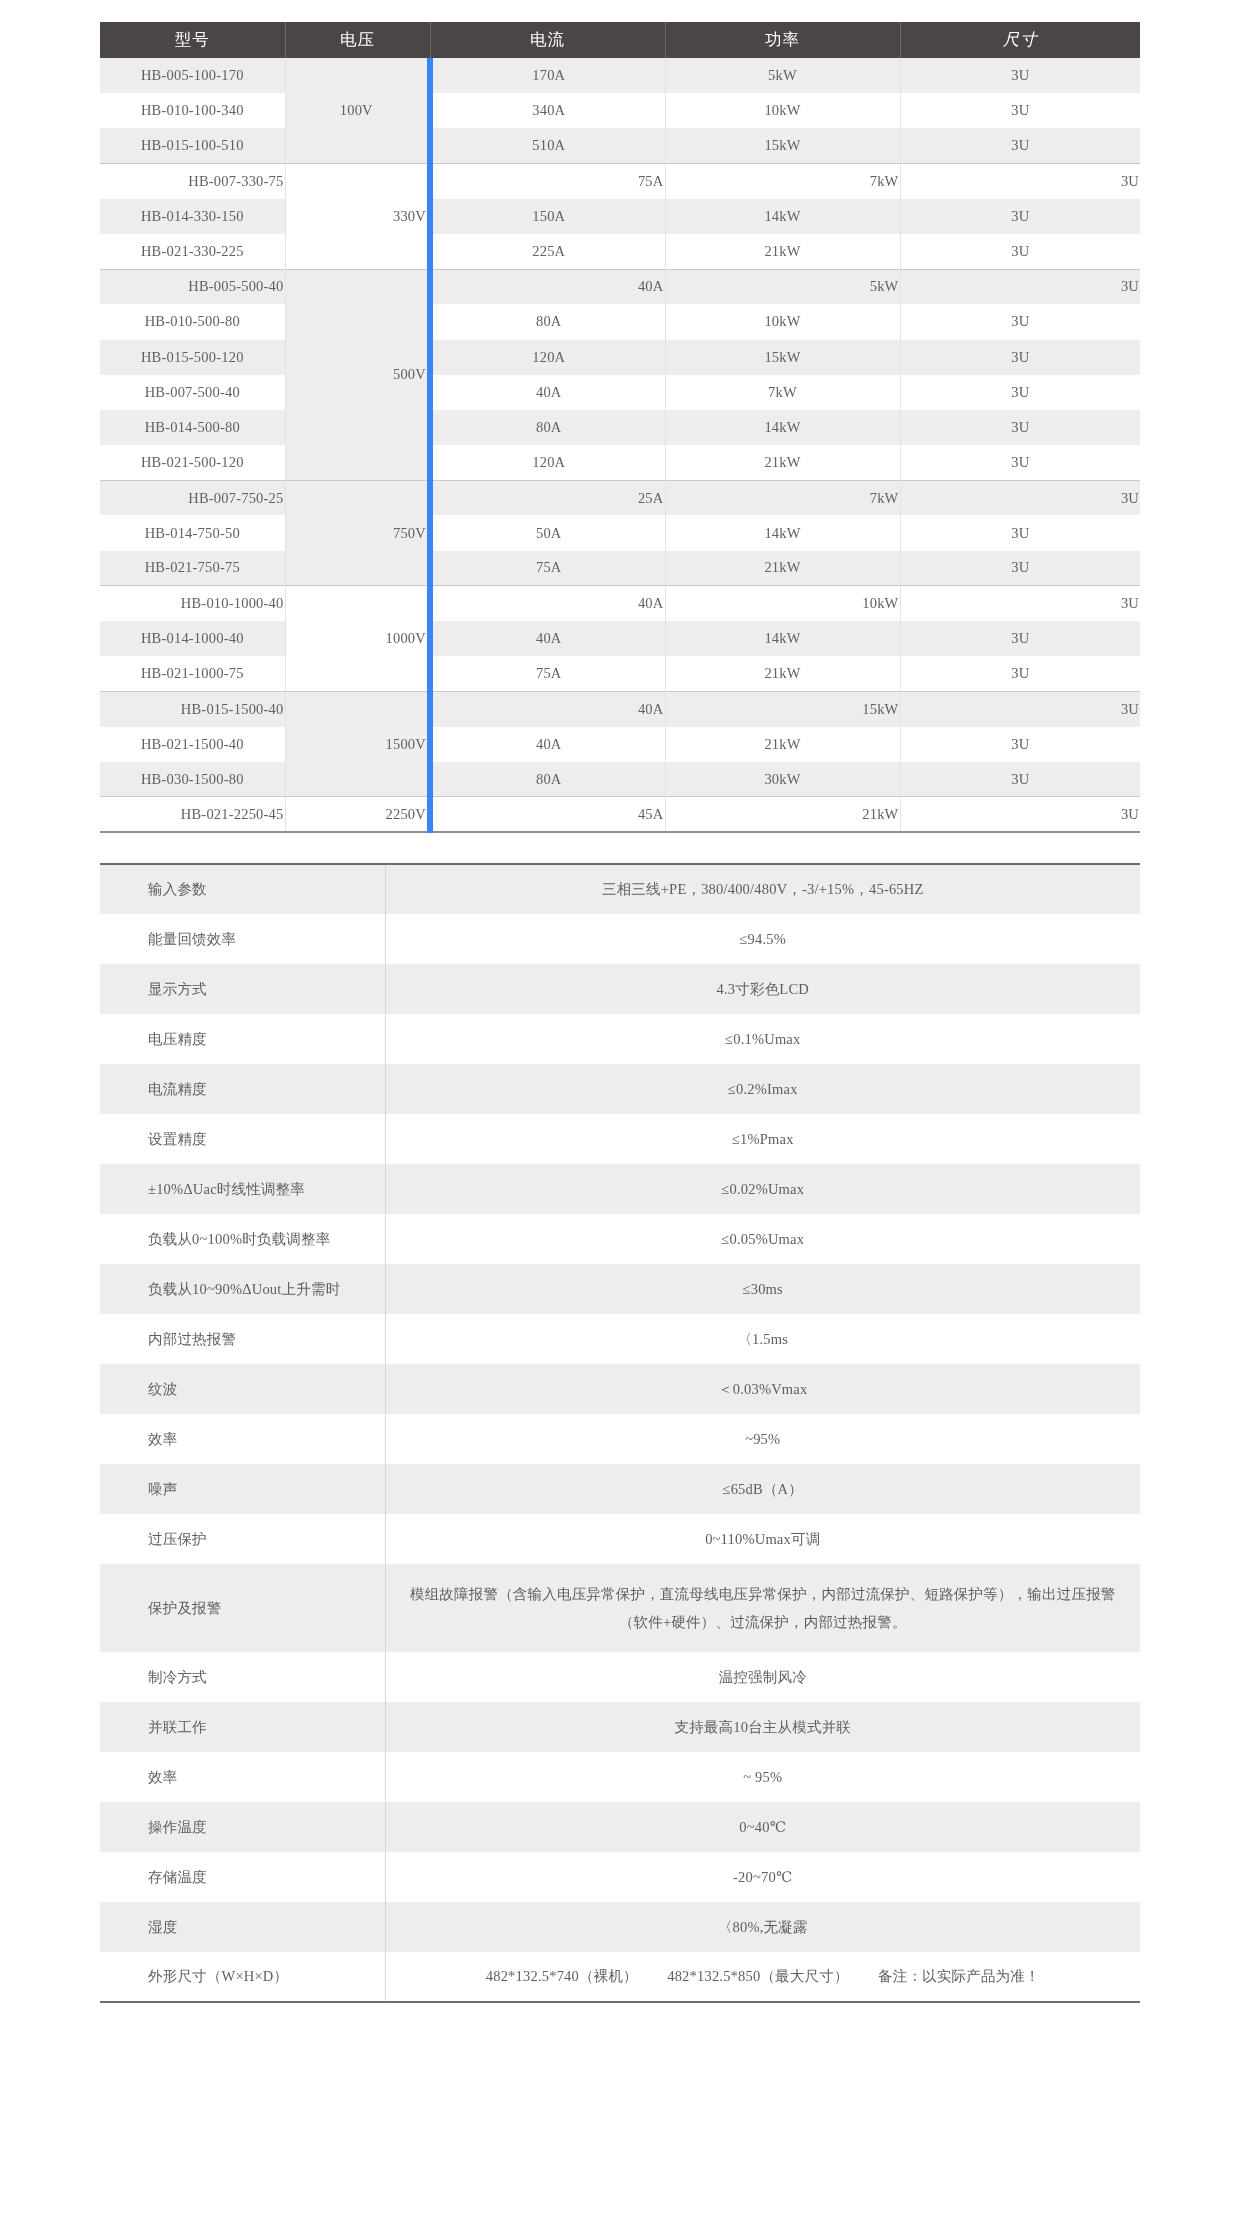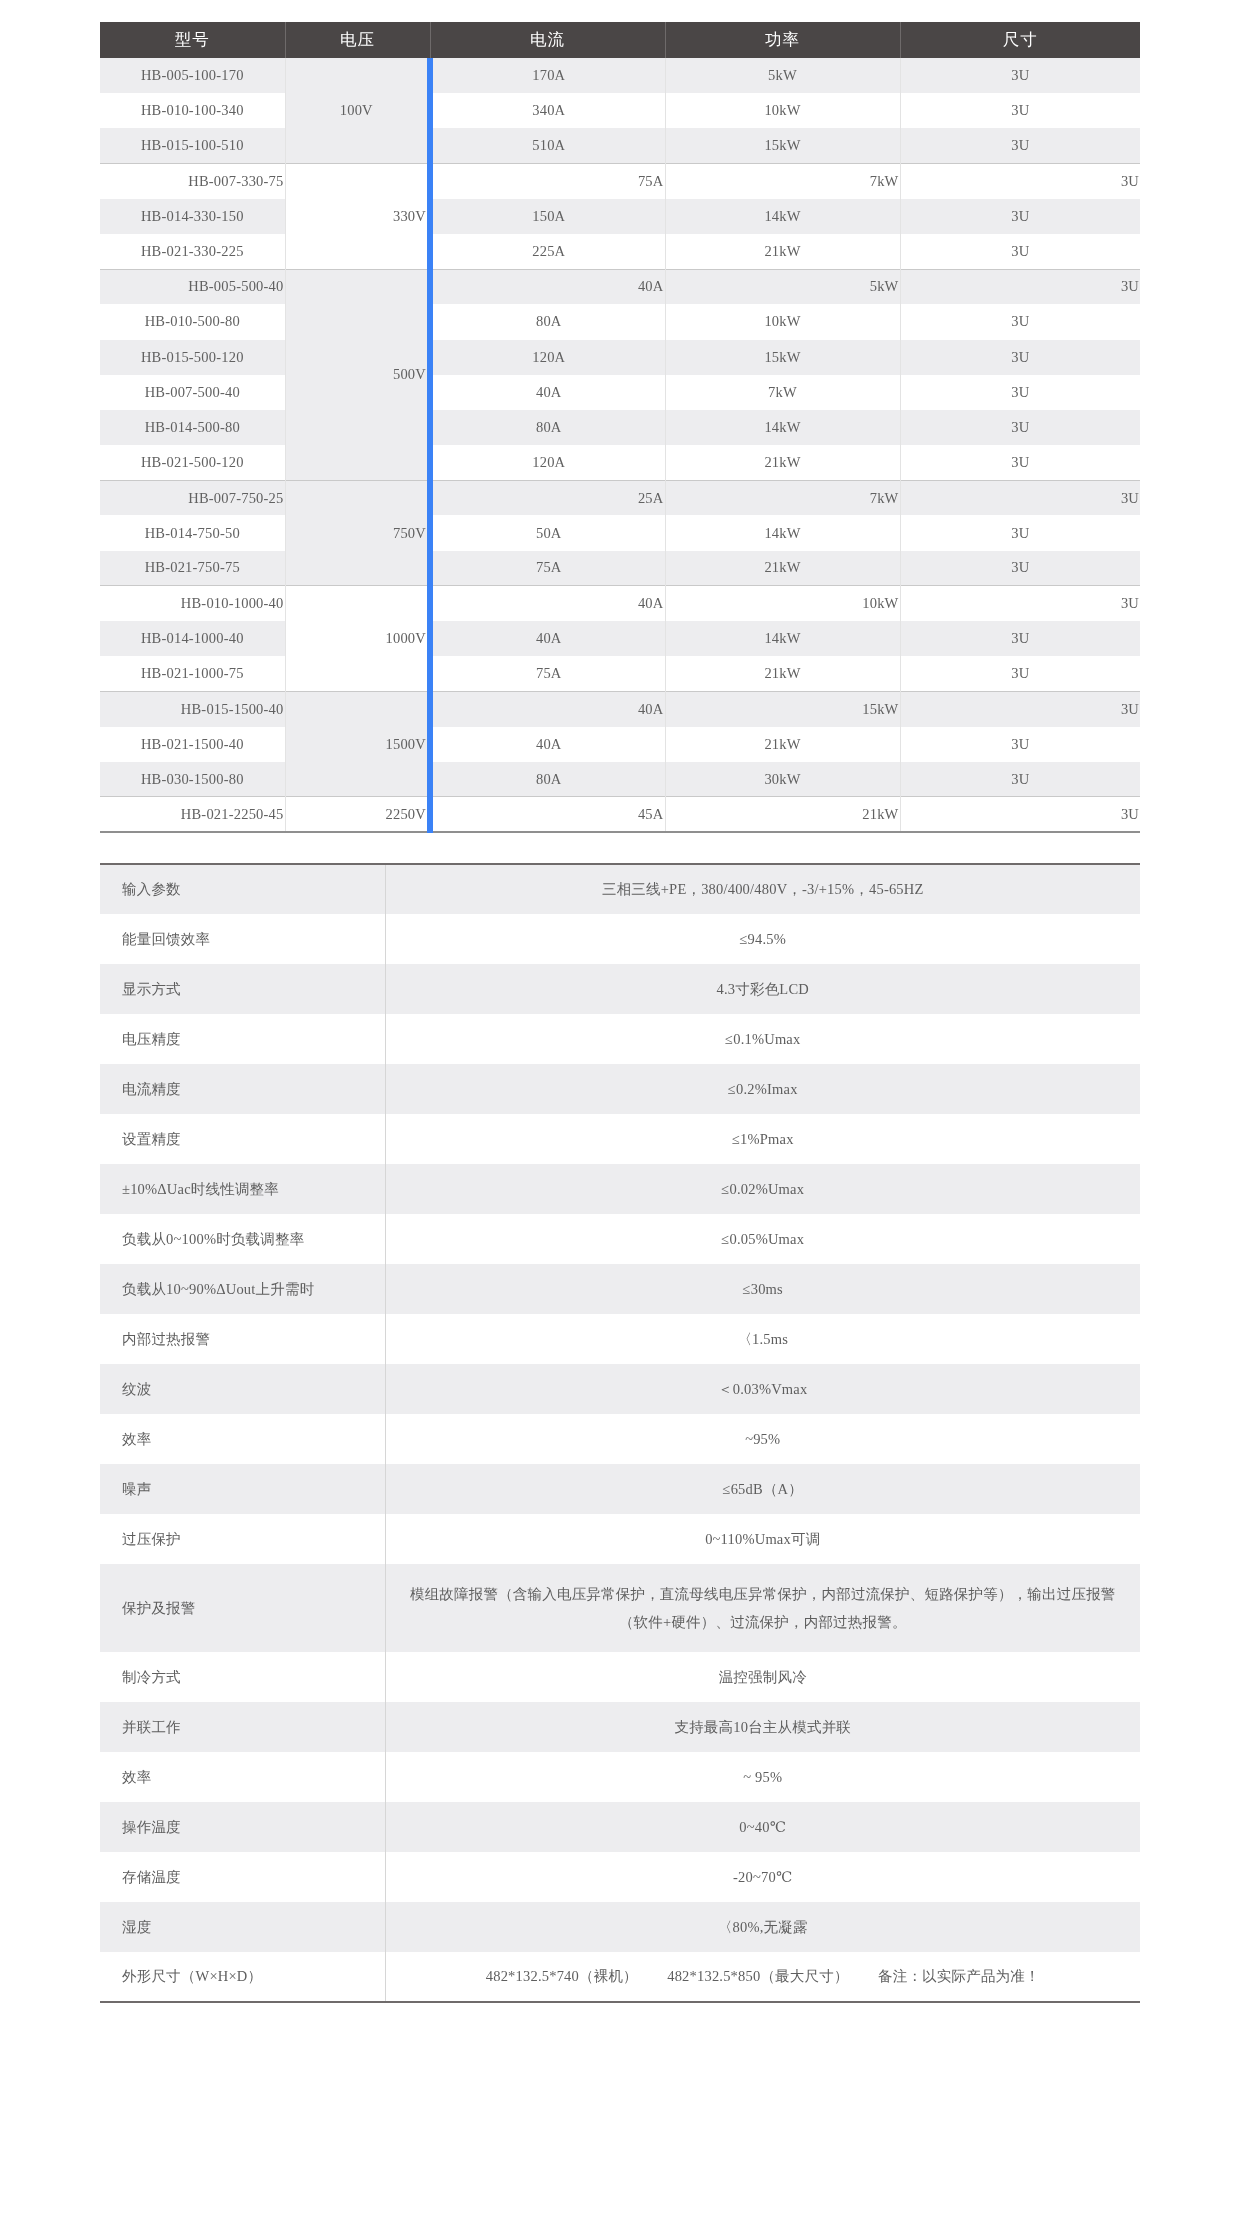--- a/index.html
+++ b/index.html
@@ -39,21 +39,21 @@
     background: #4a4646;
     color: #ffffff;
     font-weight: normal;
     font-size: 16.5px;
     height: 36px;
     text-align: center;
     border-right: 1px solid #6e6a6a;
     letter-spacing: 1px;
     margin-left: 8px;
   }
-  table.models thead th:last-child { border-right: none; }
+  table.models thead th:last-child { border-right: none; font-style: italic; }
 
   table.models td {
     height: 35.2px;
     text-align: center;
     font-size: 14.5px;
     color: #616161;
     border-right: 1px solid #e3e3e3;
     vertical-align: middle;
     letter-spacing: .2px;
   }
@@ -84,21 +84,21 @@
   table.params col.p-name { width: 285px; }
   table.params col.p-val  { width: 755px; }
 
   table.params td {
     font-size: 14.5px;
     color: #5e5e5e;
     vertical-align: middle;
     letter-spacing: .2px;
   }
   table.params td.pname {
-    padding-left: 22px;
+    padding-left: 48px;
     text-align: left;
     border-right: 1px solid #d6d6d6;
     height: 50px;
   }
   table.params td.pval {
     text-align: center;
     padding: 8px 24px;
     height: 50px;
     line-height: 1.85;
   }

